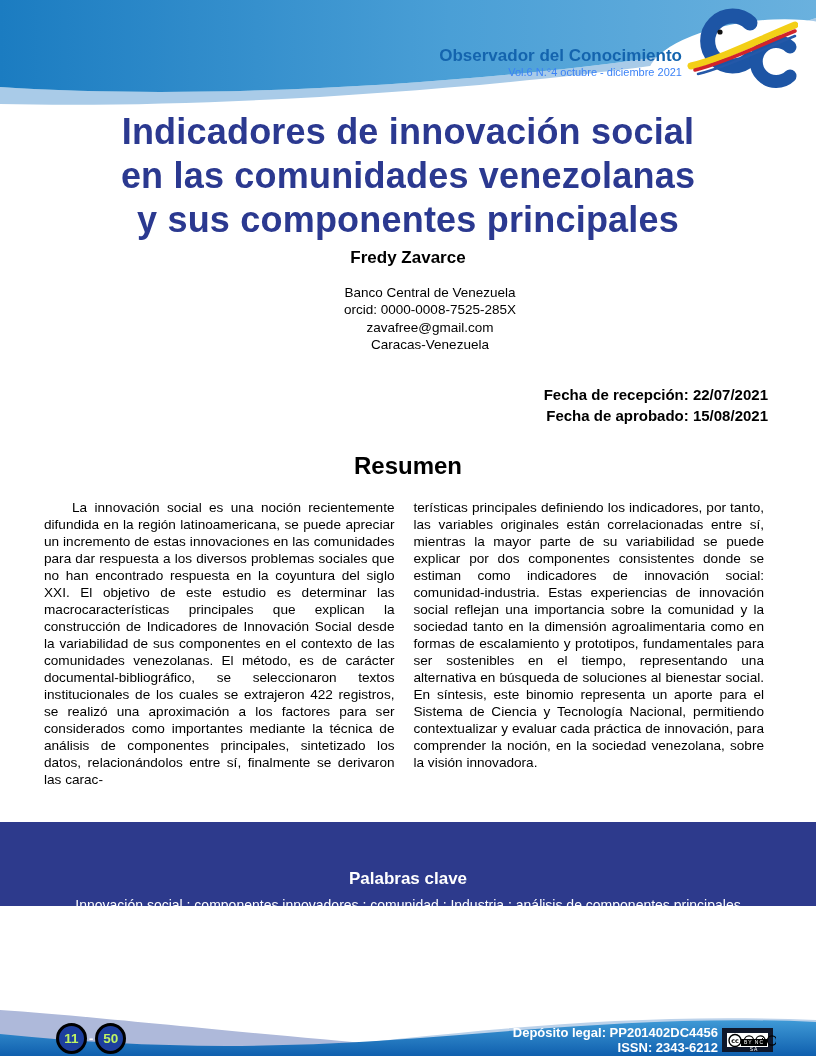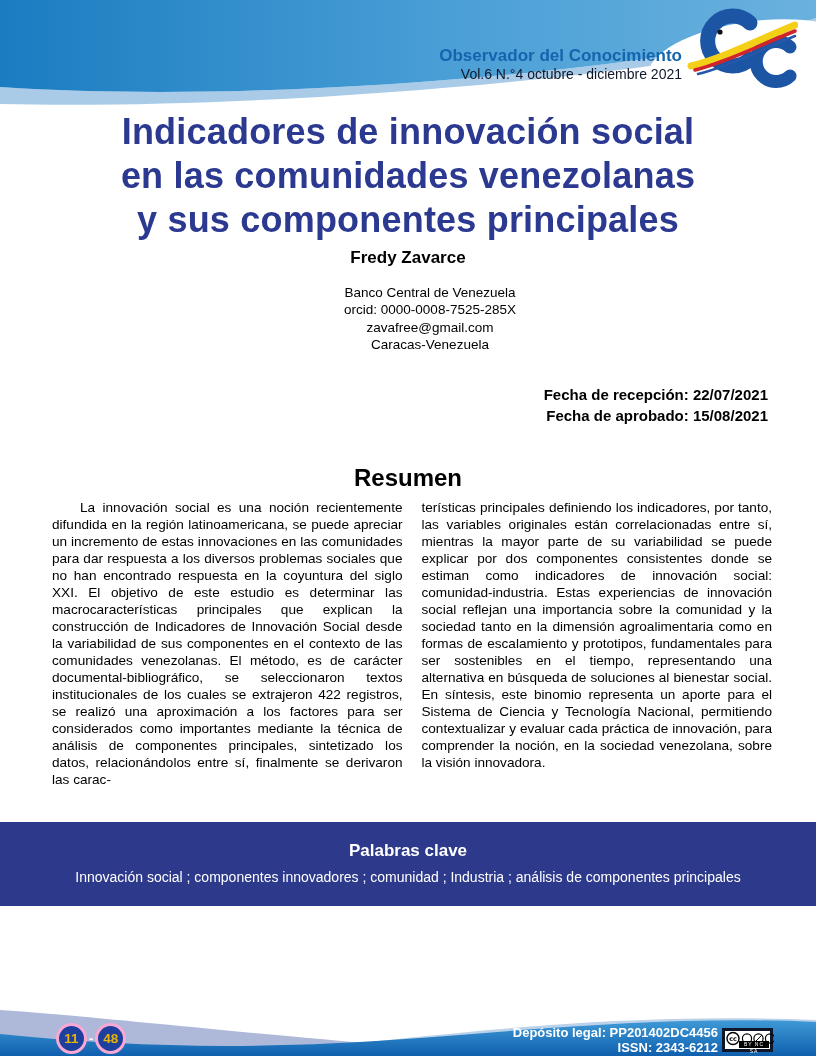--- a/index.html
+++ b/index.html
@@ -5,56 +5,56 @@
   html,body{margin:0;padding:0;}
   body{
     width:816px;height:1056px;position:relative;background:#ffffff;
     font-family:"Liberation Sans", sans-serif;overflow:hidden;color:#000;
   }
   svg{display:block;}
   
   .header-wave{position:absolute;top:0;left:0;width:816px;height:110px;}
   .journal-block{position:absolute;top:36px;right:134px;text-align:right;line-height:1.25;margin-top:9px;}
   .journal-name{font-size:17px;font-weight:bold;color:#1464ae;}
-  .journal-issue{font-size:14px;color:#0f172a;}
+  .journal-issue{font-size:11px;color:#3b82f6;}
   .oc-logo{position:absolute;top:4px;right:18px;width:112px;height:86px;}
   
   .article-title{
     position:absolute;top:110px;left:0;width:816px;text-align:center;
     font-size:36px;font-weight:bold;color:#2b3990;line-height:1.22;white-space:pre-line;
     letter-spacing:.2px;
   }
   .author-block{position:absolute;top:248px;left:0;width:816px;text-align:center;}
   .author-name{font-size:17px;font-weight:bold;margin-bottom:16px;}
   .author-line{font-size:13.5px;line-height:1.28;padding-left:44px;}
   .dates-block{position:absolute;top:384px;right:48px;text-align:right;
     font-size:15px;font-weight:bold;line-height:1.4;}
   
-  .resumen-heading{position:absolute;top:464px;left:0;width:816px;text-align:center;
+  .resumen-heading{position:absolute;top:452px;left:0;width:816px;text-align:center;
     font-size:24px;font-weight:bold;}
-  .abstract{position:absolute;top:499px;left:52px;width:720px;display:flex;gap:19px;}
+  .abstract{position:absolute;top:499px;left:44px;width:720px;display:flex;gap:19px;}
   .abstract .col{width:356px;font-size:13.6px;line-height:17px;text-align:justify;
     hyphens:manual;}
   .abstract .col.first{text-indent:28px;}
   
   .keywords-band{position:absolute;top:822px;left:0;width:816px;height:84px;
     background:#2d3a8c;color:#fff;text-align:center;}
-  .keywords-heading{font-size:17px;font-weight:bold;padding-top:19px;}
+  .keywords-heading{font-size:17px;font-weight:bold;padding-top:19px;margin-top:28px;}
   .keywords-list{font-size:14px;margin-top:8px;}
   
   .footer-wave{position:absolute;left:0;bottom:0;width:816px;height:60px;}
   .page-range{position:absolute;top:1023px;left:56px;display:flex;align-items:center;}
   .page-circle{width:25px;height:25px;border-radius:50%;background:#1d3f9e;
-    border:3px solid #f9a8d4;color:#eab308;font-size:13.5px;font-weight:bold;
+    border:3px solid #000000;color:#bef264;font-size:13.5px;font-weight:bold;
     display:flex;align-items:center;justify-content:center;}
   .page-sep{color:#fff;font-weight:bold;margin:0 2px;font-size:13px;}
   .legal-block{position:absolute;top:1026px;right:98px;text-align:right;color:#fff;
     font-size:13px;font-weight:bold;line-height:1.15;}
   .cc-badge{position:absolute;top:1028px;right:43px;width:51px;height:24px;
-    background:#fff;border:3px solid #0f172a;box-sizing:border-box;}
+    background:#fff;border:5px solid #0f172a;box-sizing:border-box;}
   .cc-strip{position:absolute;left:14px;right:1px;bottom:1px;height:7px;background:#000;
     color:#fff;font-size:5px;line-height:7px;text-align:center;letter-spacing:1px;}
 </style>
 </head>
 <body>
 
 <svg class="header-wave" viewBox="0 0 816 110" aria-hidden="true">
   <defs>
     <linearGradient id="hdrGrad" x1="0" y1="0" x2="1" y2="0">
       <stop offset="0" stop-color="#1b7cc1"></stop>
@@ -118,21 +118,21 @@
     </linearGradient>
   </defs>
   <path d="M0,14 C90,20 210,34 400,50 L400,60 H0 Z" fill="#aeb9da"></path>
   <path d="M290,54 C470,36 620,16 816,24 L816,34 C620,26 480,44 290,60 Z" fill="#bcd2ea"></path>
   <path d="M0,38 C140,52 260,54 420,42 C570,30 690,20 816,26 L816,60 H0 Z" fill="url(#ftrGrad)"></path>
 </svg>
 
 <div class="page-range">
   <div class="page-circle">11</div>
   <div class="page-sep">-</div>
-  <div class="page-circle">48</div>
+  <div class="page-circle">50</div>
 </div>
 
 <div class="legal-block">
   <div>Depósito legal: PP201402DC4456</div>
   <div>ISSN: 2343-6212</div>
 </div>
 
 <div class="cc-badge">
   <svg width="49" height="15" viewBox="0 0 49 15" aria-hidden="true">
     <circle cx="8" cy="7.5" r="6" fill="none" stroke="#000" stroke-width="1.4"></circle>

